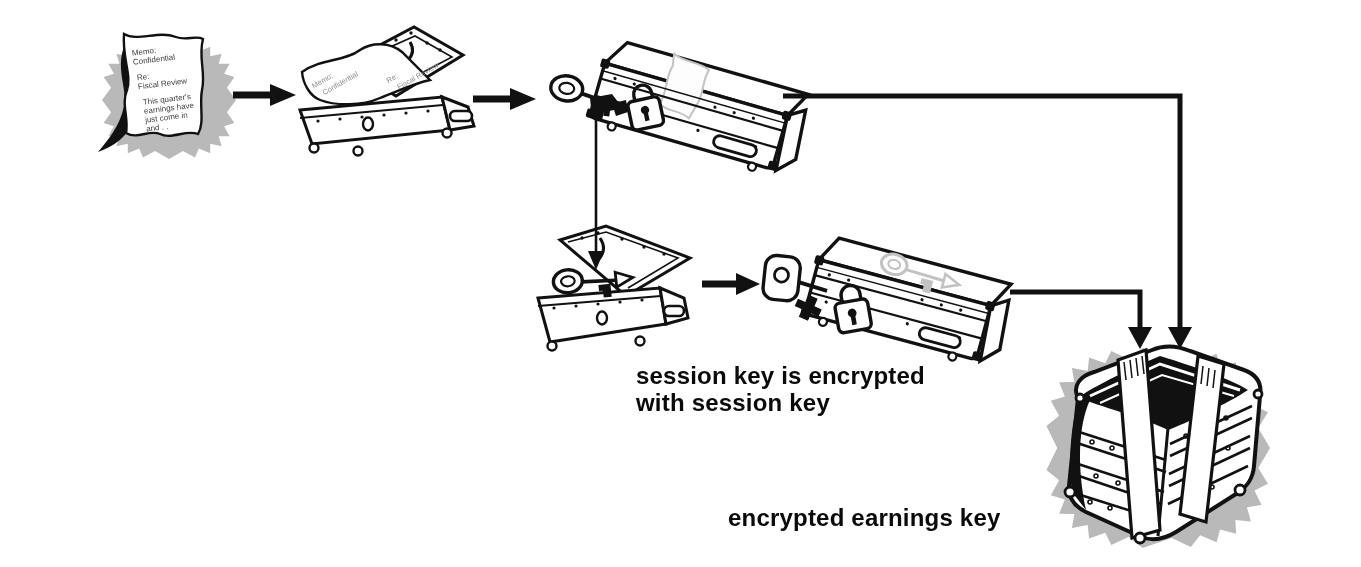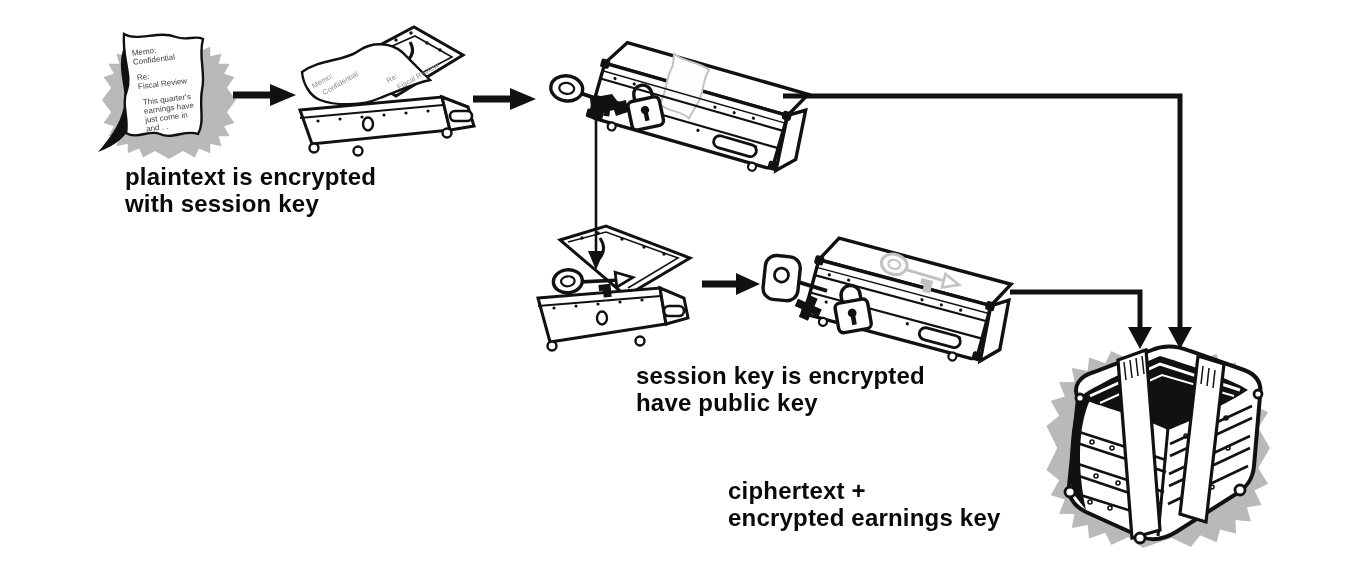--- a/index.html
+++ b/index.html
@@ -263,26 +263,22 @@
     <line x1="1209" y1="368" x2="1207" y2="386" stroke="#111" stroke-width="1.5"></line>
     <line x1="1215" y1="370" x2="1213" y2="388" stroke="#111" stroke-width="1.5"></line>
     <circle cx="1070" cy="492" r="5" fill="#fff" stroke="#111" stroke-width="2.8"></circle>
     <circle cx="1140" cy="538" r="5" fill="#fff" stroke="#111" stroke-width="2.8"></circle>
     <circle cx="1240" cy="490" r="5" fill="#fff" stroke="#111" stroke-width="2.8"></circle>
     <circle cx="1258" cy="394" r="4" fill="#fff" stroke="#111" stroke-width="2.8"></circle>
     <circle cx="1080" cy="398" r="4" fill="#fff" stroke="#111" stroke-width="2.8"></circle>
   </g>
 </svg>
 
-  <div class="step-label" style="left:125px;top:163px">
-    <span>plaintext is encrypted</span><br>
+  <div class="step-label" style="left:636px;top:362px">
+    <span>session key is encrypted</span><br>
     <span>with session key</span>
   </div>
-  <div class="step-label" style="left:636px;top:362px">
-    <span>session key is encrypted</span><br>
-    <span>have public key</span>
-  </div>
   <div class="step-label" style="left:728px;top:477px">
-    <span>ciphertext +</span><br>
+    <br>
     <span>encrypted earnings key</span>
   </div>
 
 </div>
 
 </body></html>

